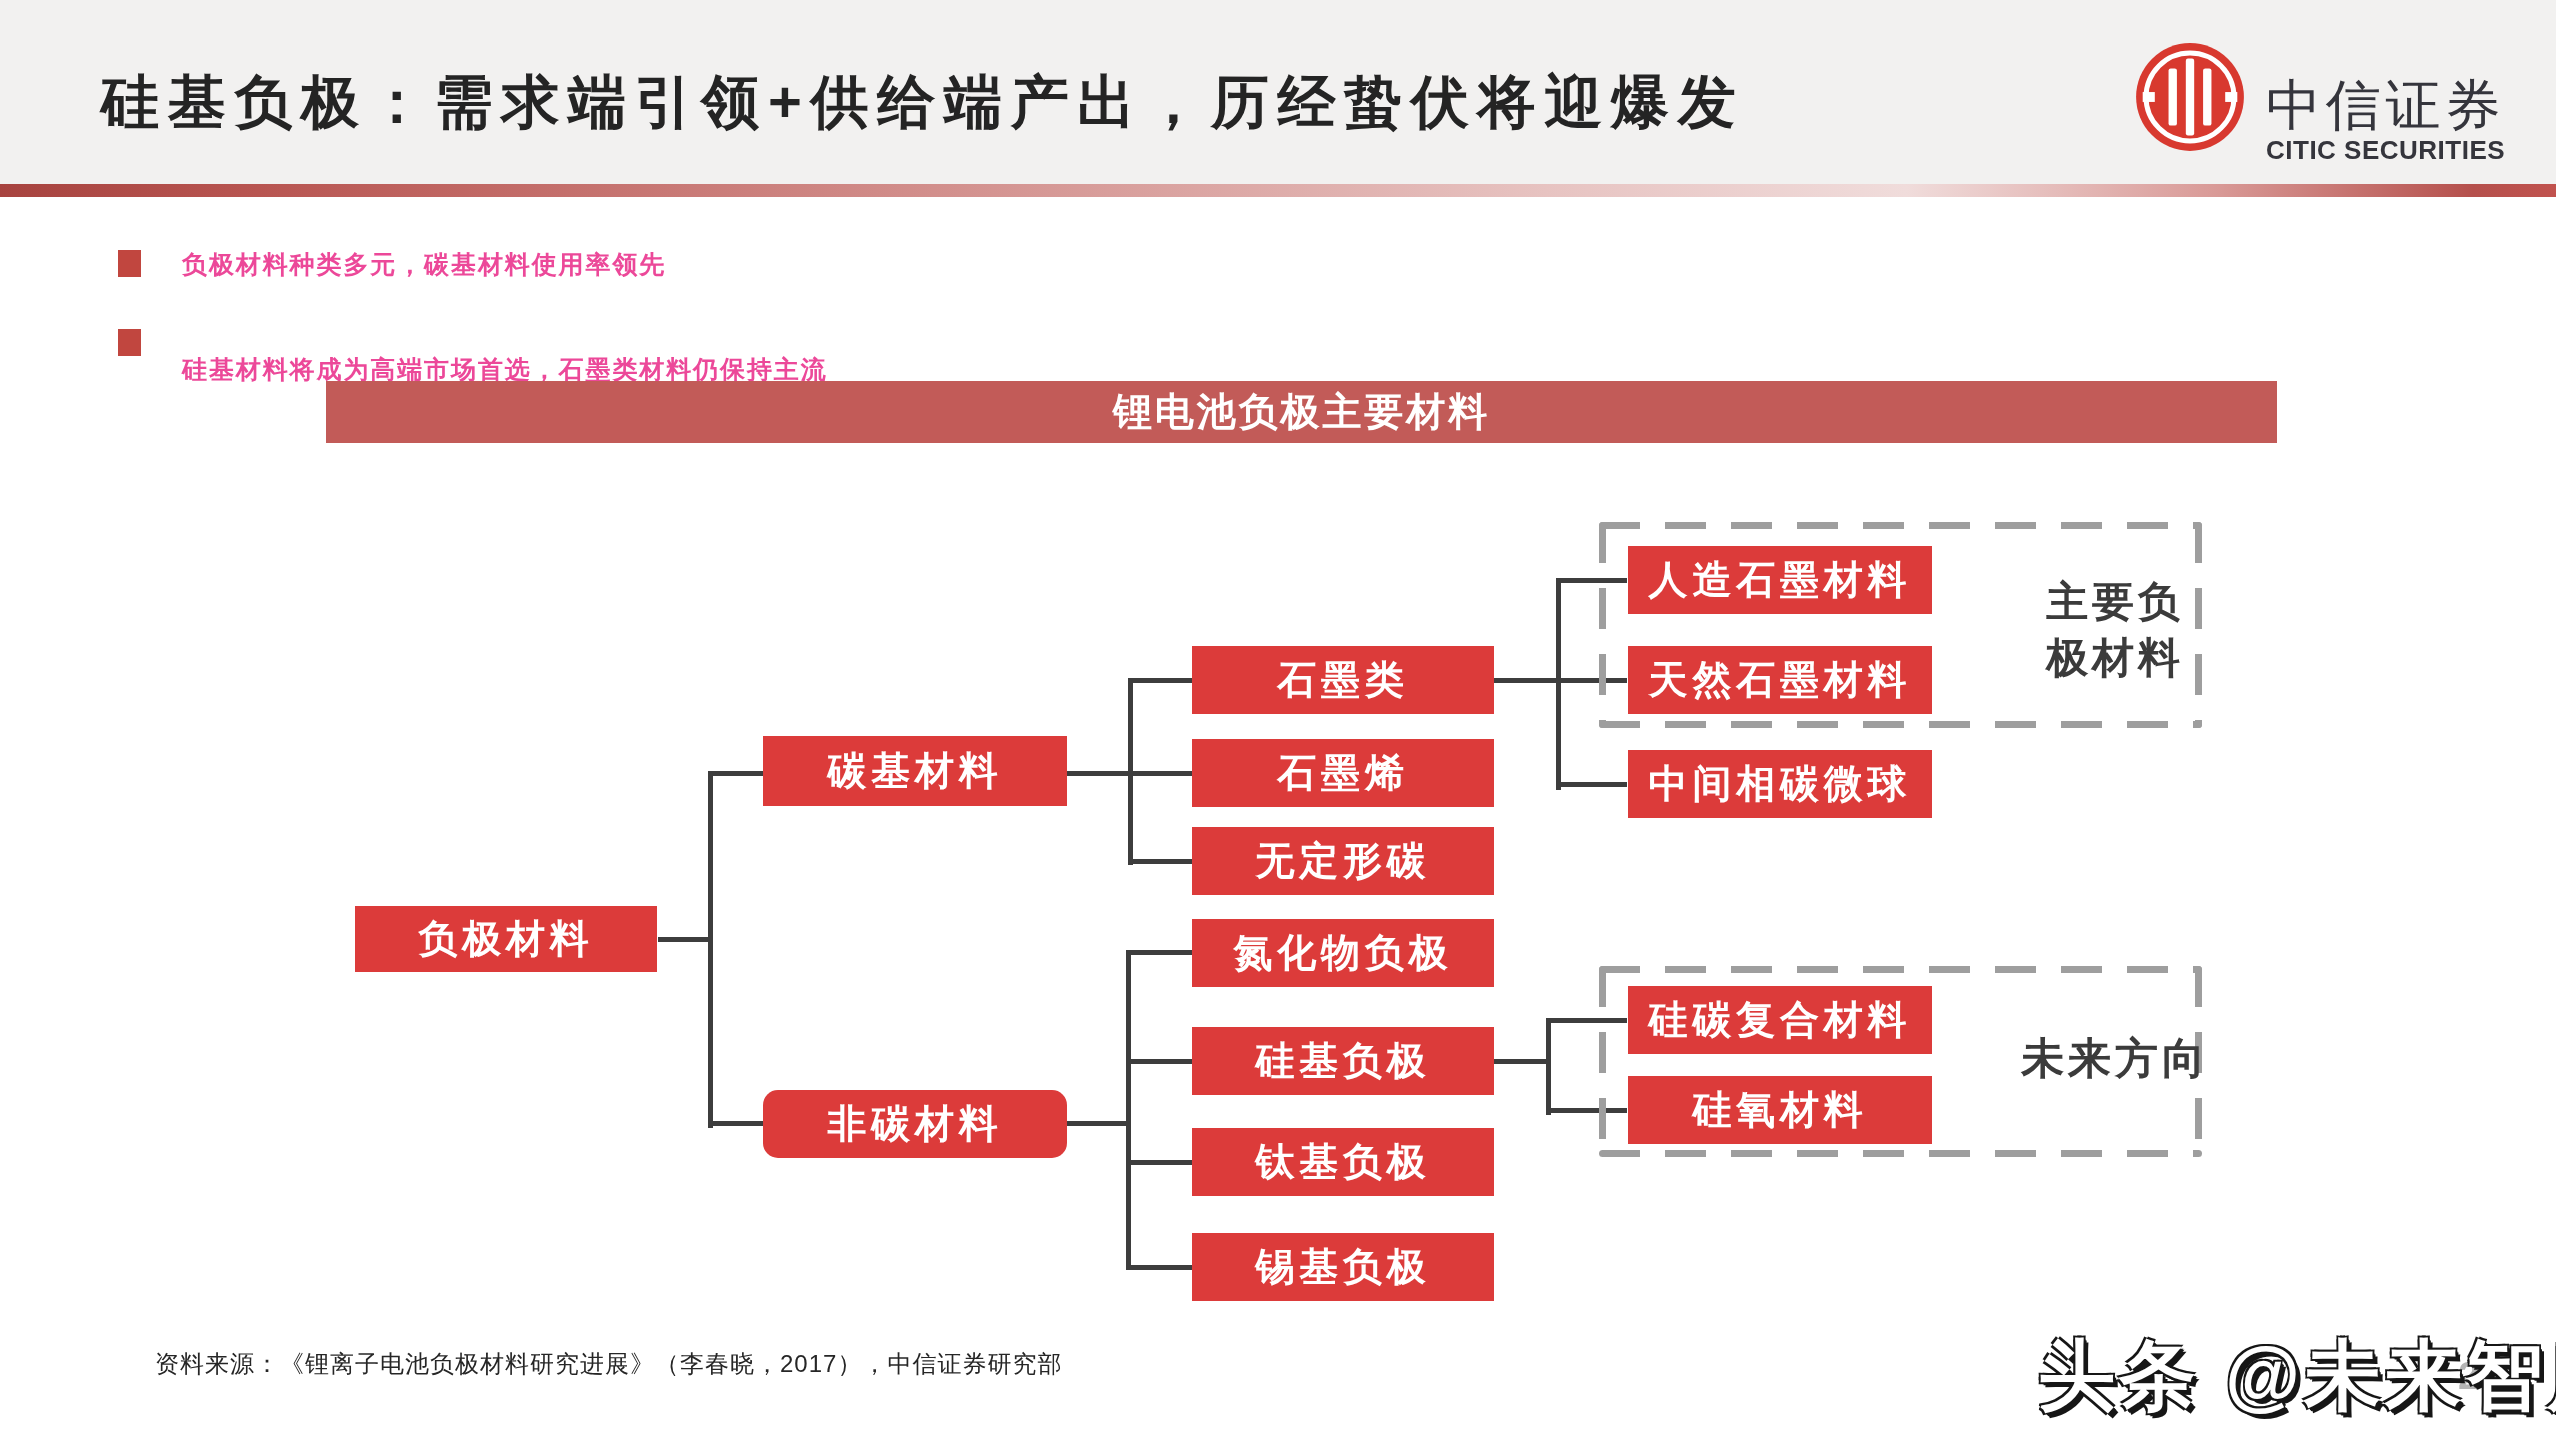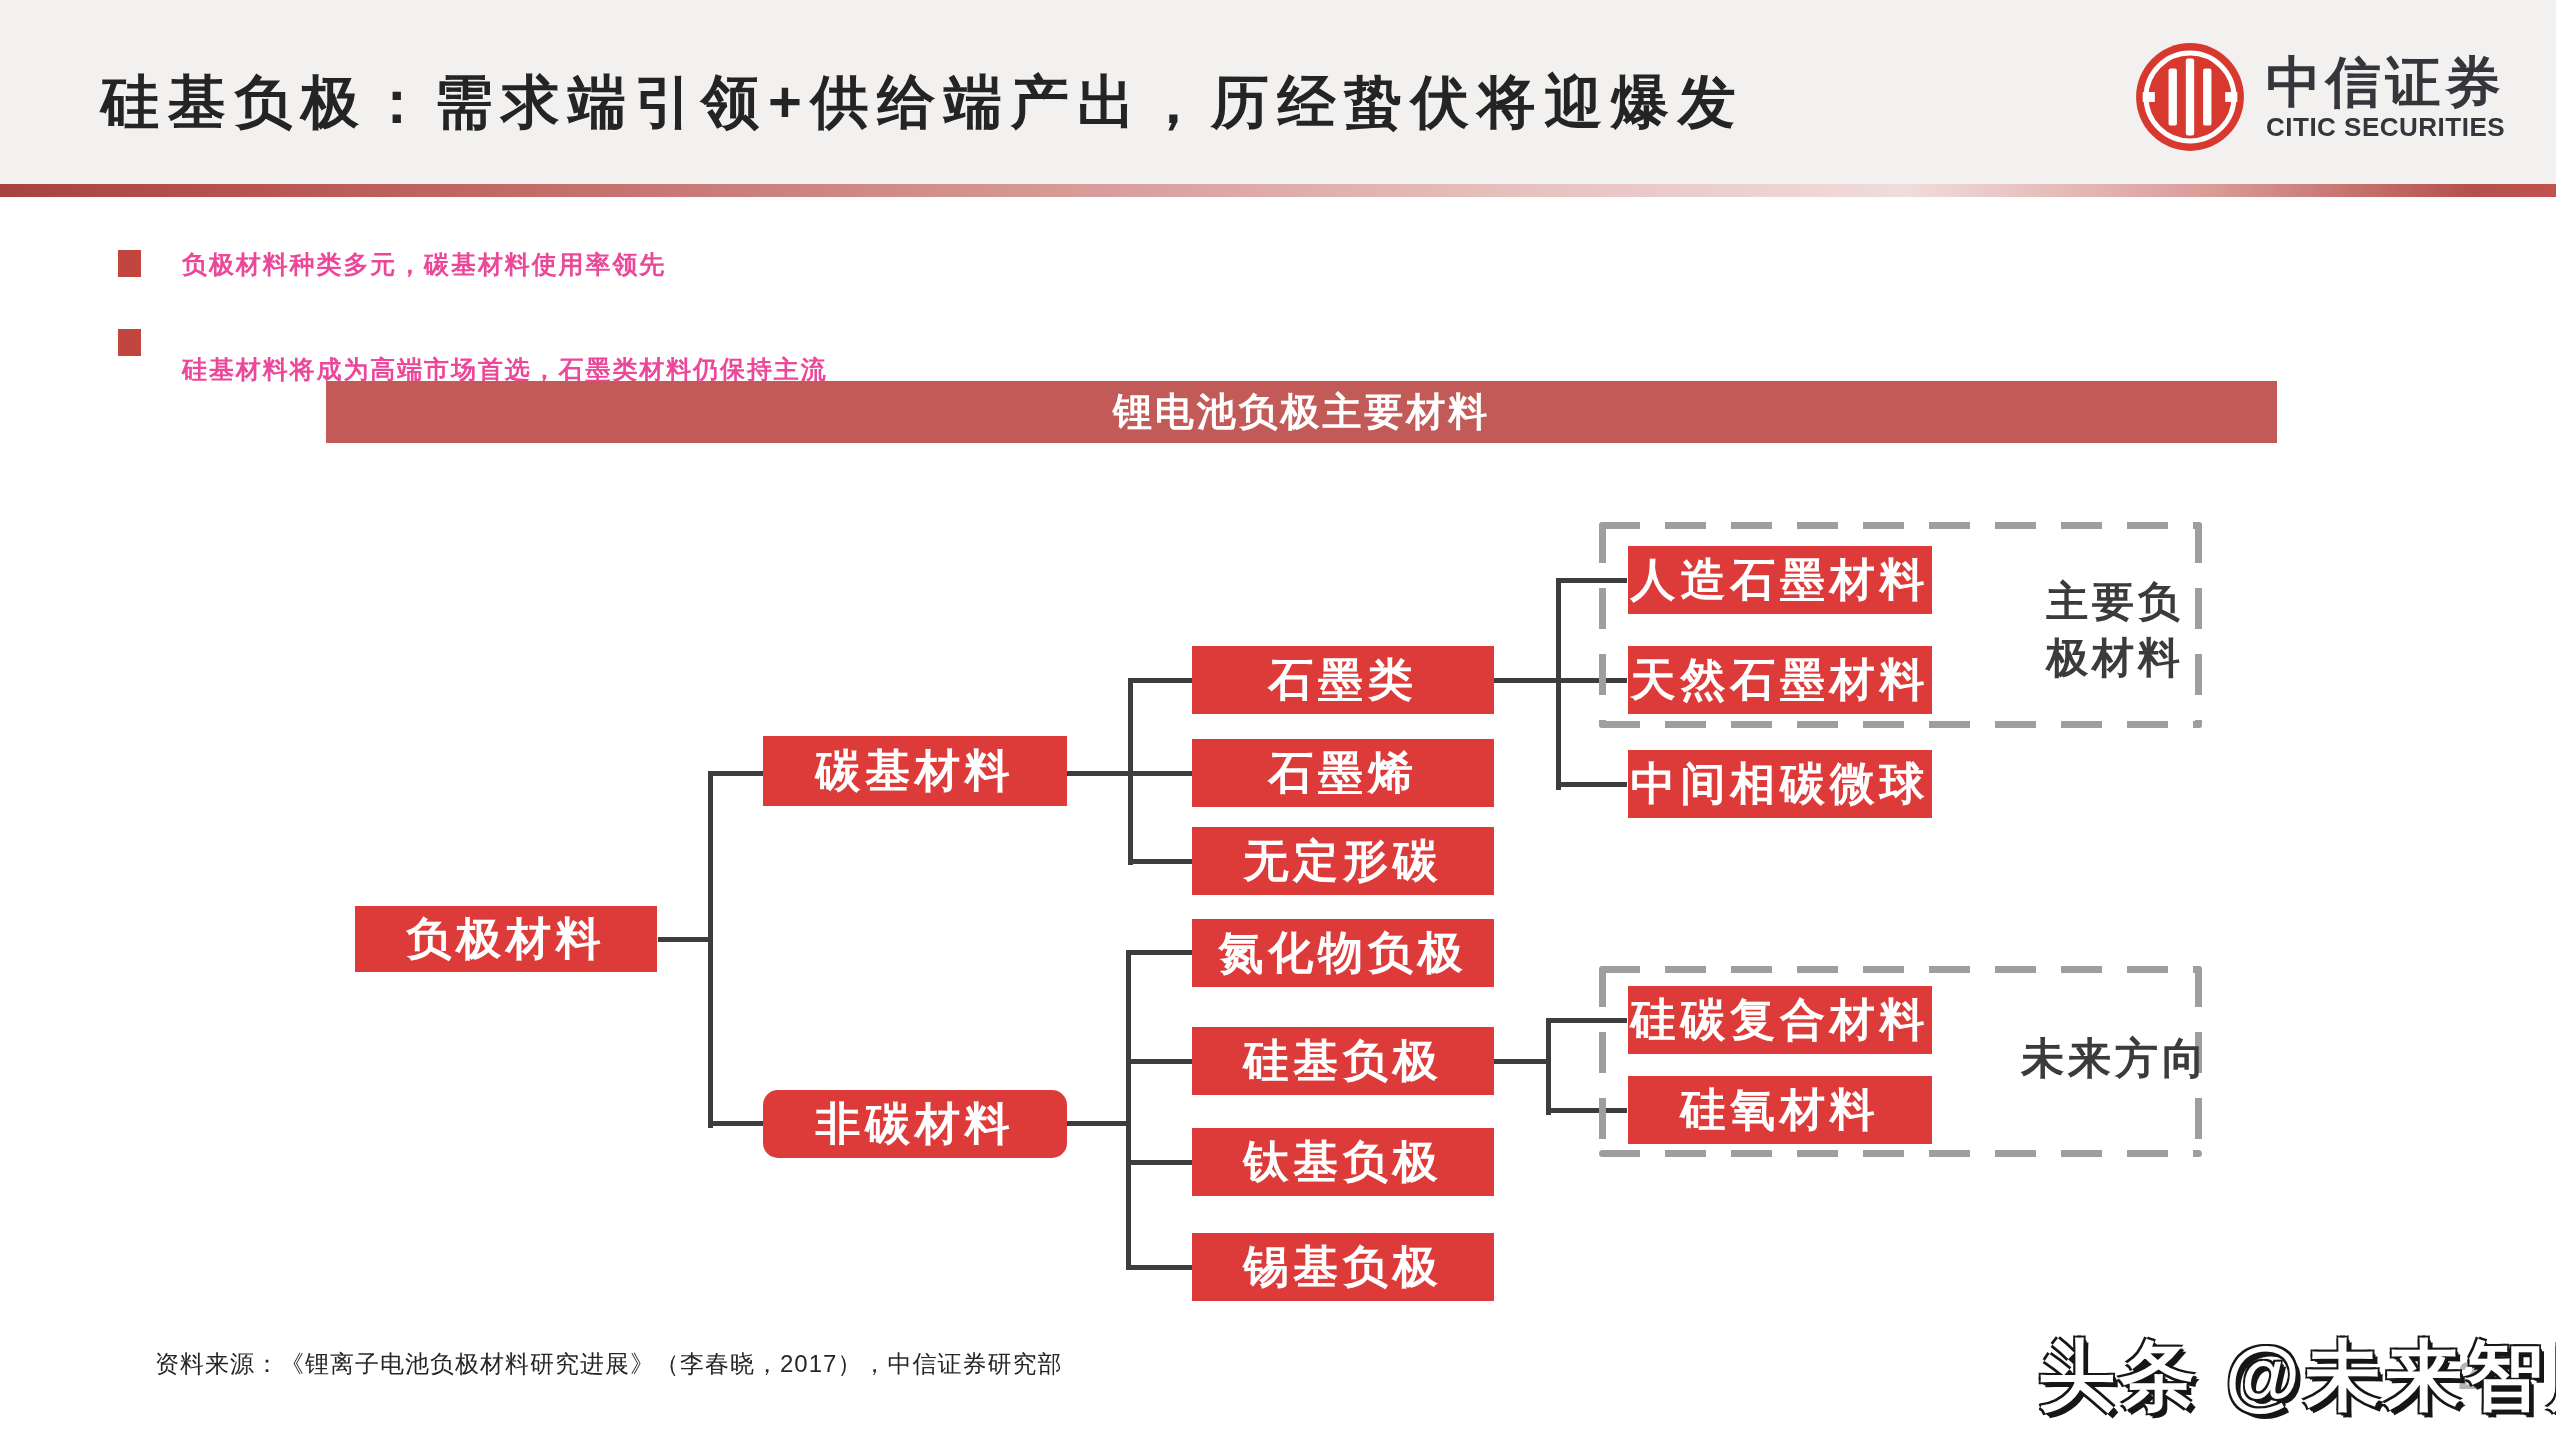--- a/index.html
+++ b/index.html
@@ -14,22 +14,22 @@
     letter-spacing:8.7px;color:var(--text-dark,#242424);white-space:nowrap;
   }
   .accent-bar{
     position:absolute;left:0;top:184px;width:2576px;height:12.6px;
     background:linear-gradient(90deg,#a7433f 0%,#b85551 10%,#d08a87 34%,#e7c3c1 60%,#f0dcdb 74%,#d99a97 86%,#b5504c 96%,#c4534f 100%);
   }
   .logo{position:absolute;left:2135px;top:42px;display:flex;align-items:flex-start;}
   .logo-mark{width:110px;height:110px;display:block;}
   .logo-text{margin-left:21px;padding-top:11.6px;}
   .logo-cn{
-    font-family:"Liberation Serif","DejaVu Serif",serif;font-size:55px;font-weight:bold;
-    letter-spacing:4.8px;color:var(--logo-text,#35353c);line-height:58px;white-space:nowrap;
+    font-family:"Liberation Serif","DejaVu Serif",serif;font-size:55px;font-weight:normal;
+    letter-spacing:4.8px;color:var(--logo-text,#35353c);line-height:58px;white-space:nowrap;margin-top:23px;
   }
   .logo-en{
     font-size:26px;font-weight:bold;letter-spacing:0.5px;color:var(--logo-text,#35353c);
     line-height:29px;margin-top:1.9px;white-space:nowrap;
   }
   
   .bullet-square{position:absolute;width:23px;height:27px;background:var(--bullet-red,#c1463f);}
   .bullet-text{
     position:absolute;left:182px;font-size:25px;font-weight:bold;color:#ec4899;
     letter-spacing:1.9px;line-height:42px;white-space:nowrap;
@@ -38,21 +38,21 @@
   .b2s{left:118px;top:329px;} .b2t{top:323px;margin-top:25px;}
   
   .banner{
     position:absolute;left:326px;top:381px;width:1951px;height:62px;
     background:var(--banner-red,#c25b58);display:flex;align-items:center;justify-content:center;
   }
   .banner-title{font-size:39px;font-weight:bold;color:#ffffff;letter-spacing:2.9px;}
   
   .node{
     position:absolute;background:var(--node-red,#dc3b3a);color:#ffffff;
-    font-size:45px;font-weight:bold;letter-spacing:4.8px;
+    font-size:39px;font-weight:bold;letter-spacing:4.8px;
     display:flex;align-items:center;justify-content:center;white-space:nowrap;
   }
   .n-root      {left:355px; top:906px; width:302px;height:66px;}
   .n-carbon    {left:763px; top:736px; width:304px;height:70px;}
   .n-noncarbon {left:763px; top:1090px;width:304px;height:68px;border-radius:15px;}
   .n-graphite  {left:1192px;top:646px; width:302px;height:68px;}
   .n-graphene  {left:1192px;top:739px; width:302px;height:68px;}
   .n-amorphous {left:1192px;top:827px; width:302px;height:68px;}
   .n-nitride   {left:1192px;top:919px; width:302px;height:68px;}
   .n-silicon   {left:1192px;top:1027px;width:302px;height:68px;}

